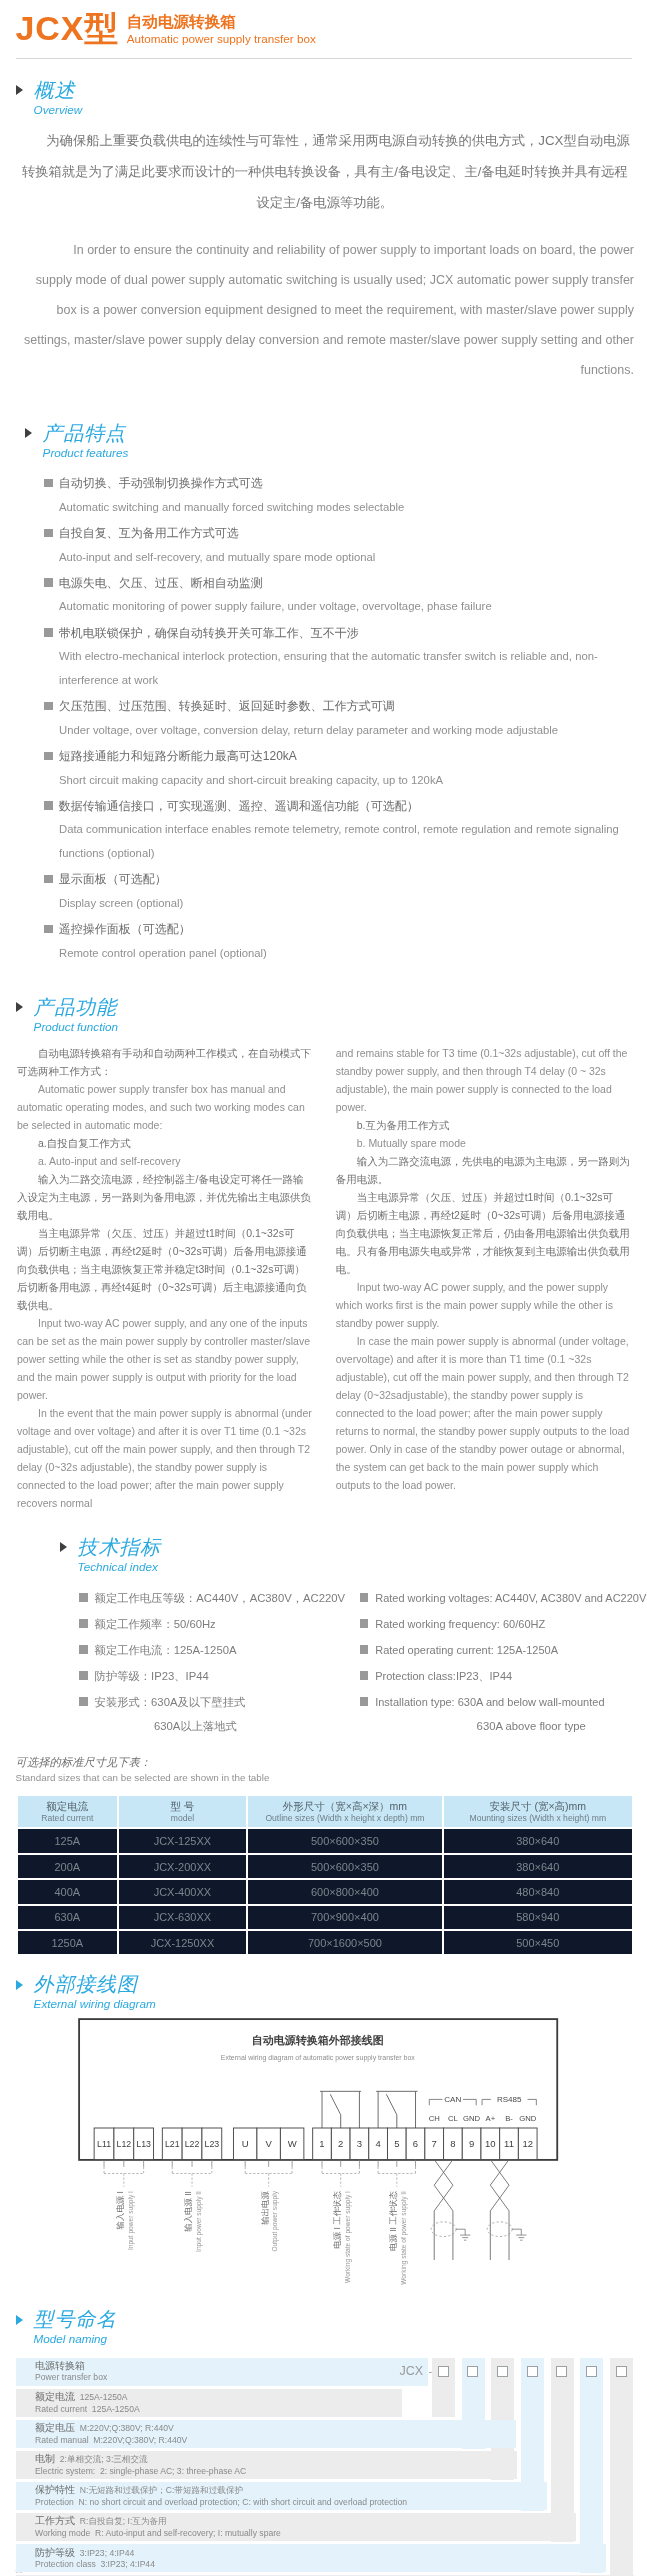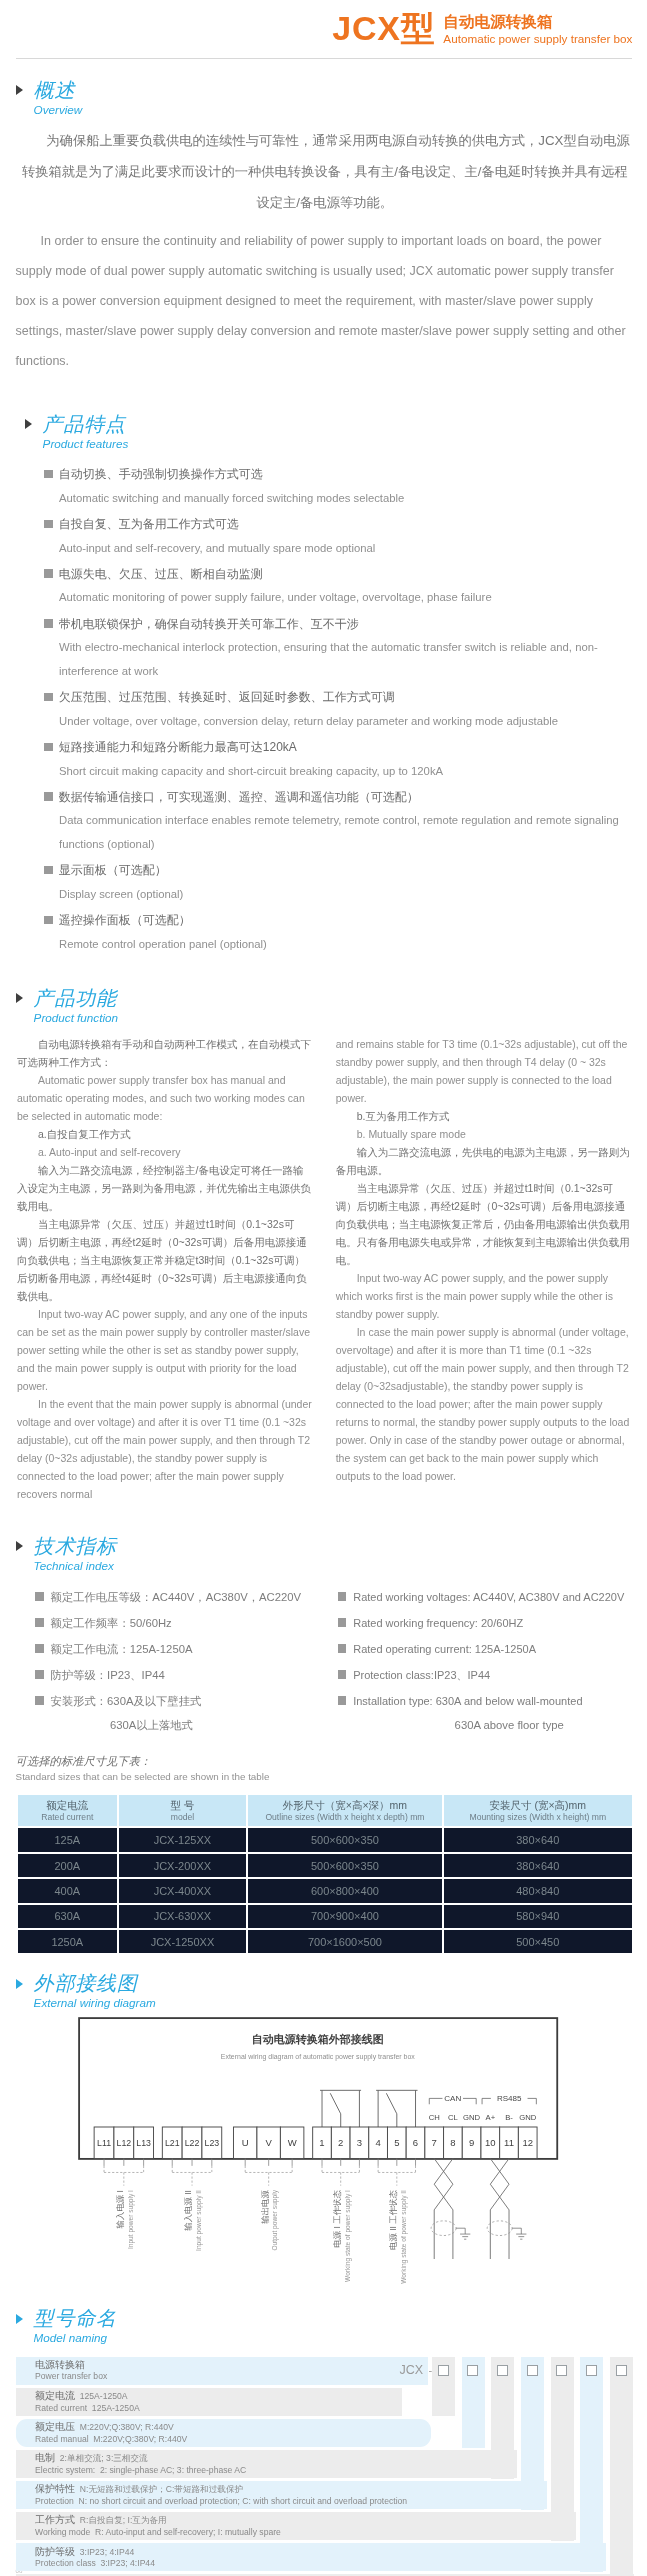--- a/index.html
+++ b/index.html
@@ -4,55 +4,55 @@
 <style>
   * { margin:0; padding:0; box-sizing:border-box; }
   html,body { background:#fff; }
   body {
     width:648px; height:2576px; position:relative; overflow:hidden;
     font-family:"Liberation Sans","DejaVu Sans",sans-serif;
     -webkit-font-smoothing:antialiased;
   }
   
   .doc-header { padding:11px 15.6px 0 15.6px; }
-  .hdr-row { display:flex; align-items:flex-start;justify-content:flex-end; }
+  .hdr-row { display:flex; align-items:flex-start; }
   .hdr-model { font-size:34px; font-weight:bold; color:#ee7420; letter-spacing:0.8px; line-height:1.0; }
   .hdr-titles { margin-left:7.8px; padding-top:1.6px; }
   .hdr-zh { font-size:15.6px; color:#ee7420; font-weight:bold; line-height:1.2; }
   .hdr-en { font-size:11.7px; color:#ee7420; line-height:1.3; }
   .hdr-divider { border-bottom:0.8px solid #d8d8d8; margin-top:11px; }
   
   .sec-head { padding-left:15.6px; display:flex; align-items:flex-start;font-style:italic; }
   .tri { width:0; height:0; border-left:7.8px solid #3f3f3f; border-top:5.5px solid transparent; border-bottom:5.5px solid transparent; margin-top:6.2px; margin-right:11px; flex:0 0 auto; }
   .tri.blue { border-left-color:#2aa9e0; }
   .sec-txt .sec-zh { font-size:20px; color:#2aa9e0; line-height:1.15; letter-spacing:0.8px; }
   .sec-txt .sec-en { font-size:11.7px; color:#2aa9e0; line-height:1.3; }
   
   .sec-overview { margin-top:20px; }
   .ov-body { padding:7.8px 14px 0 15.6px; }
   .p-zh { font-size:13.3px; color:#787878; line-height:31px; text-indent:2em;text-align:center; }
-  .p-en { font-size:12.5px; color:#8f8f8f; line-height:30px; text-indent:2em; margin-top:8px; }
+  .p-en { font-size:12.5px; color:#8f8f8f; line-height:30px; text-indent:2em; margin-top:17px;text-align:right; }
   
   .sec-features { margin-top:37px;padding-left:9px; }
   .feat-list { padding:12.5px 15.6px 0 35px; }
   .feat-item { margin-bottom:3.1px; }
   .feat-zh { font-size:12px; color:#6a6a6a; line-height:23.4px; }
   .sqr { display:inline-block; width:8.6px; height:8.6px; background:#999; margin-right:6.2px; }
   .feat-en { font-size:11.3px; color:#909090; line-height:23.4px; padding-left:15px; }
   
   .sec-func { margin-top:31px; }
   .func-cols { display:flex; padding:9.4px 15.6px 0 17px; }
   .func-col { width:50%; }
   .func-col:first-child { padding-right:11px; }
   .func-col:last-child { padding-left:11px; }
   .fz { font-size:10.5px; line-height:18px; text-indent:2em; }
   .fz.zh { color:#717171; }
   .fz.en { color:#8f8f8f; }
   
-  .sec-tech { margin-top:32px; }
+  .sec-tech { margin-top:24px;padding-left:44px; }
   .tech-cols { display:flex; padding:11px 7.8px 0 35px; }
   .tech-col { width:50%; }
   .spec { font-size:11.3px; line-height:26px; color:#7d7d7d; white-space:nowrap; }
   .spec .sqr { margin-right:7px; }
   .spec-cont { font-size:11.3px; line-height:23.4px; color:#7d7d7d; padding-left:75px; }
   .tech-col.right .spec { font-size:11px; }
   .tech-col.right .spec-cont { padding-left:117px; }
   
   .tbl-intro { padding:15.6px 15.6px 0 15.6px; }
   .tbl-intro .ti-zh { font-size:11.3px; color:#6f6f6f; line-height:17px;font-style:italic; }
@@ -203,21 +203,21 @@
     <div class="tech-col left">
       <div class="spec"><span class="sqr"></span><span>额定工作电压等级：AC440V，AC380V，AC220V</span></div>
       <div class="spec"><span class="sqr"></span><span>额定工作频率：50/60Hz</span></div>
       <div class="spec"><span class="sqr"></span><span>额定工作电流：125A-1250A</span></div>
       <div class="spec"><span class="sqr"></span><span>防护等级：IP23、IP44</span></div>
       <div class="spec"><span class="sqr"></span><span>安装形式：630A及以下壁挂式</span></div>
       <div class="spec-cont">630A以上落地式</div>
     </div>
     <div class="tech-col right">
       <div class="spec"><span class="sqr"></span><span>Rated working voltages: AC440V, AC380V and AC220V</span></div>
-      <div class="spec"><span class="sqr"></span><span>Rated working frequency: 20/60HZ</span></div>
+      <div class="spec"><span class="sqr"></span><span>Rated working frequency: 60/60HZ</span></div>
       <div class="spec"><span class="sqr"></span><span>Rated operating current: 125A-1250A</span></div>
       <div class="spec"><span class="sqr"></span><span>Protection class:IP23、IP44</span></div>
       <div class="spec"><span class="sqr"></span><span>Installation type: 630A and below wall-mounted</span></div>
       <div class="spec-cont">630A above floor type</div>
     </div>
   </div>
 </div>
 
 <div class="tbl-intro">
   <div class="ti-zh">可选择的标准尺寸见下表：</div>
@@ -435,21 +435,21 @@
     <div class="mn-box" style="left:600px;"></div>
 
     <div class="mn-row bg-blue" style="width:412px;">
       <div class="mn-l1"><span>电源转换箱</span><span class="val"></span></div>
       <div class="mn-l2"><span>Power transfer box</span><span class="val"></span></div>
     </div>
     <div class="mn-row bg-gray" style="width:386px;">
       <div class="mn-l1"><span>额定电流</span><span class="val">125A-1250A</span></div>
       <div class="mn-l2"><span>Rated current</span><span class="val">125A-1250A</span></div>
     </div>
-    <div class="mn-row bg-blue" style="width:415px;border-radius:11px;">
+    <div class="mn-row bg-blue" style="width:500px;">
       <div class="mn-l1"><span>额定电压</span><span class="val">M:220V;Q:380V; R:440V</span></div>
       <div class="mn-l2"><span>Rated manual</span><span class="val">M:220V;Q:380V; R:440V</span></div>
     </div>
     <div class="mn-row bg-gray" style="width:501px;">
       <div class="mn-l1"><span>电制</span><span class="val">2:单相交流; 3:三相交流</span></div>
       <div class="mn-l2"><span>Electric system:</span><span class="val">2: single-phase AC; 3: three-phase AC</span></div>
     </div>
     <div class="mn-row bg-blue" style="width:531px;">
       <div class="mn-l1"><span>保护特性</span><span class="val">N:无短路和过载保护；C:带短路和过载保护</span></div>
       <div class="mn-l2"><span>Protection</span><span class="val">N: no short circuit and overload protection; C: with short circuit and overload protection</span></div>

